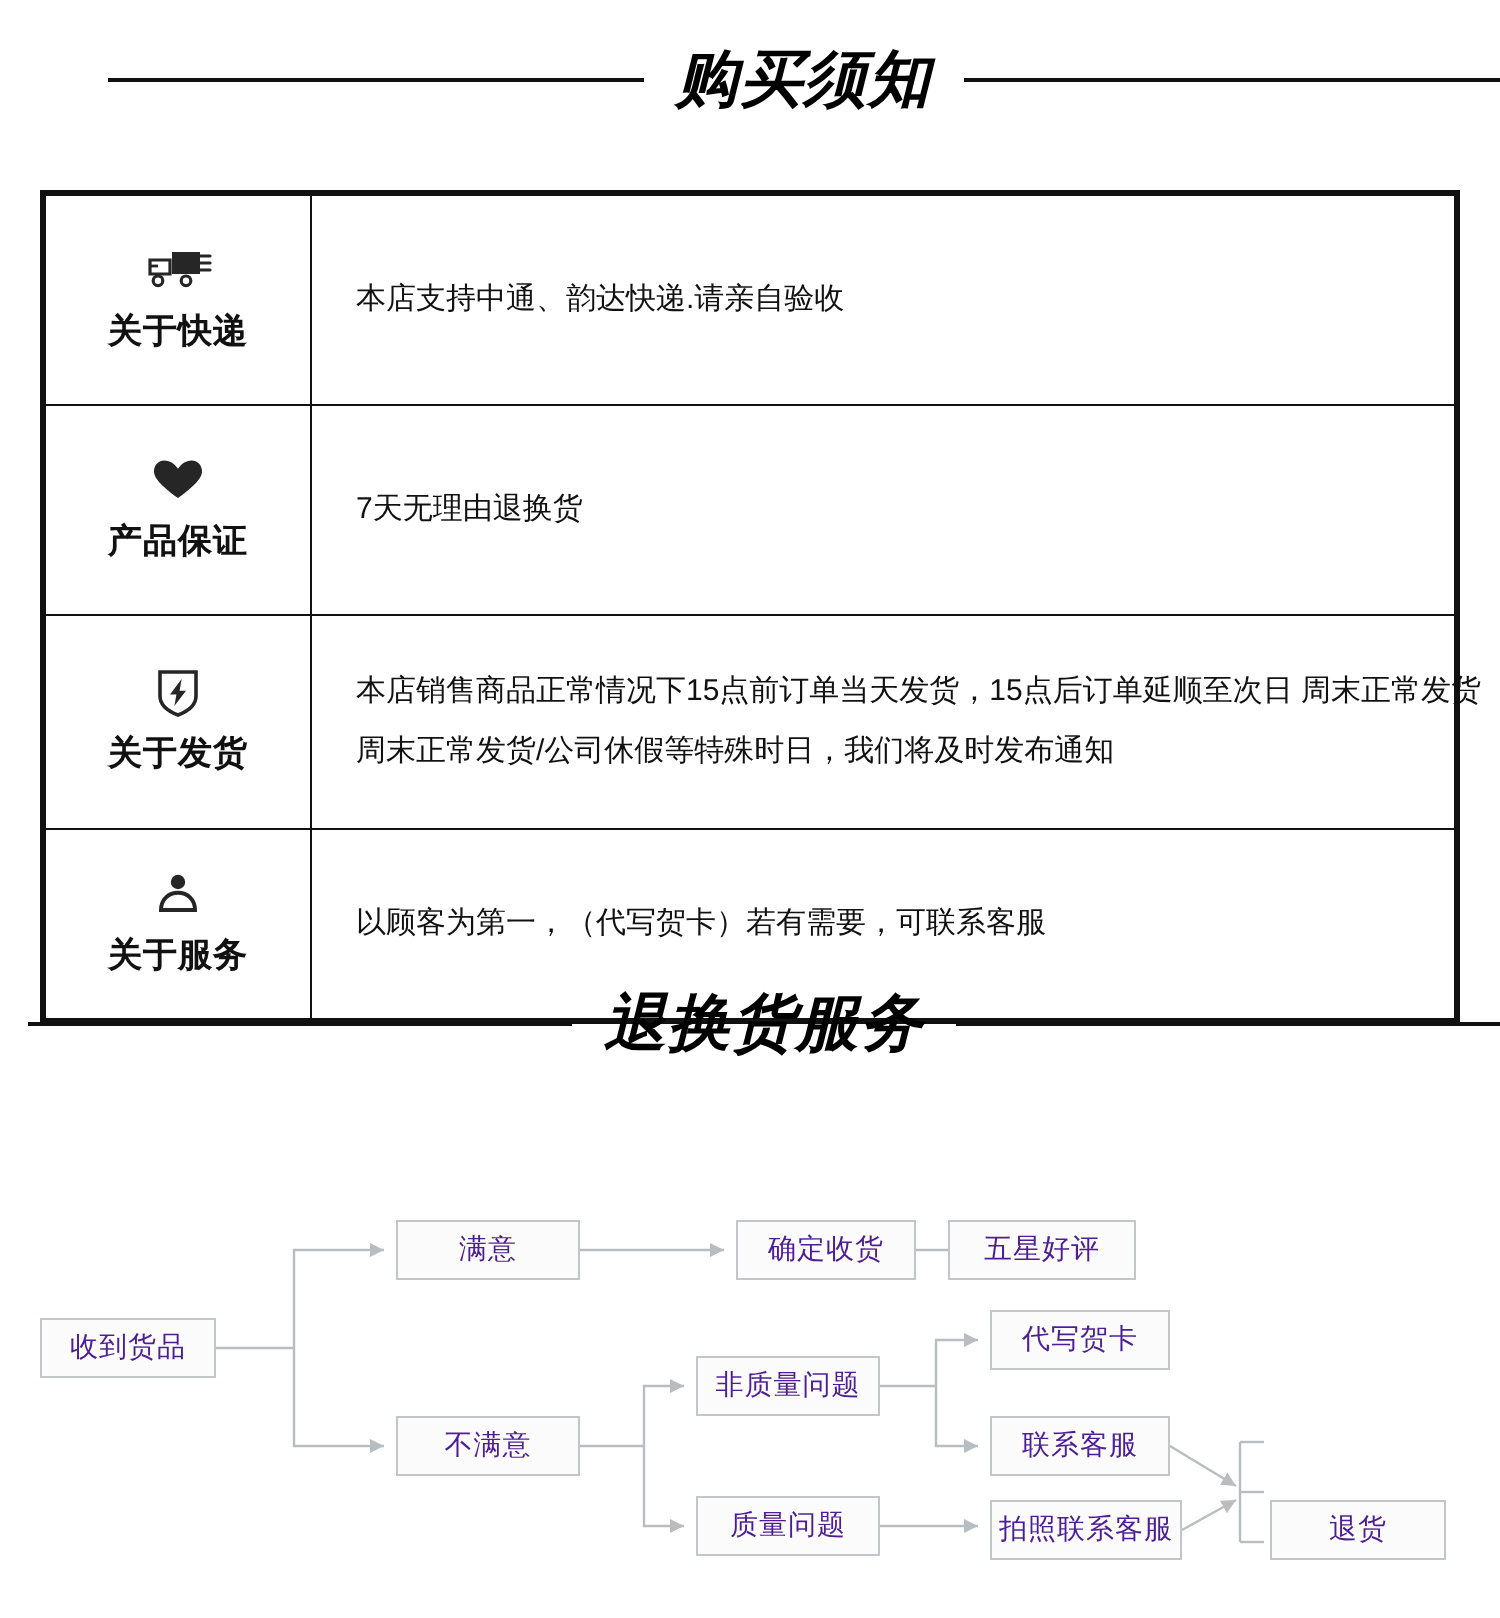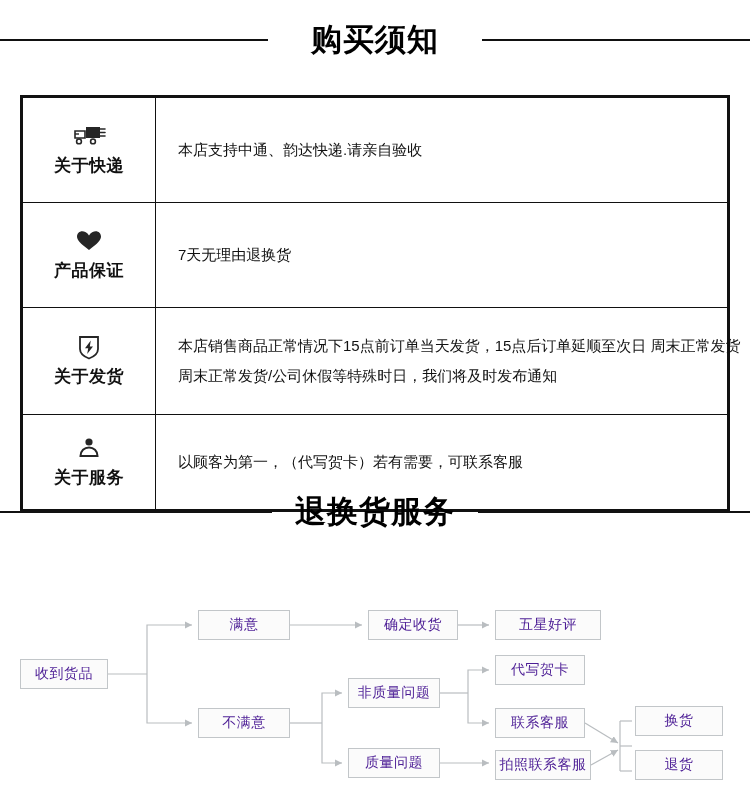--- a/index.html
+++ b/index.html
@@ -16,21 +16,22 @@
     overflow: hidden;
   }
 
   
   .section-head {
     position: absolute;
     left: 0;
     width: 750px;
     display: flex;
     align-items: center;
-    justify-content: space-between;
+    justify-content: flex-end;
+    font-style: italic;
   }
   .section-head .rule {
     height: 0;
     border-top: 2px solid #111;
     flex: 0 0 auto;
   }
   .section-head .rule.left  { width: 272px; }
   .section-head .rule.right { width: 272px; }
   .section-head .title {
     font-size: 31px;
@@ -252,19 +253,18 @@
       <path d="M620 191 H632"></path>
     </g>
   </svg>
 
   <div class="node" style="left:20px;top:79px;width:88px;height:30px;">收到货品</div>
   <div class="node" style="left:198px;top:30px;width:92px;height:30px;">满意</div>
   <div class="node" style="left:198px;top:128px;width:92px;height:30px;">不满意</div>
   <div class="node" style="left:368px;top:30px;width:90px;height:30px;">确定收货</div>
   <div class="node" style="left:348px;top:98px;width:92px;height:30px;">非质量问题</div>
   <div class="node" style="left:348px;top:168px;width:92px;height:30px;">质量问题</div>
-  <div class="node" style="left:495px;top:30px;width:106px;height:30px;">五星好评</div>
+  <div class="node" style="left:474px;top:30px;width:94px;height:30px;">五星好评</div>
   <div class="node" style="left:495px;top:75px;width:90px;height:30px;">代写贺卡</div>
   <div class="node" style="left:495px;top:128px;width:90px;height:30px;">联系客服</div>
   <div class="node" style="left:495px;top:170px;width:96px;height:30px;">拍照联系客服</div>
-  <div class="node" style="left:635px;top:126px;width:88px;height:30px;">换货</div>
   <div class="node" style="left:635px;top:170px;width:88px;height:30px;">退货</div>
 </div>
 
 </body></html>

